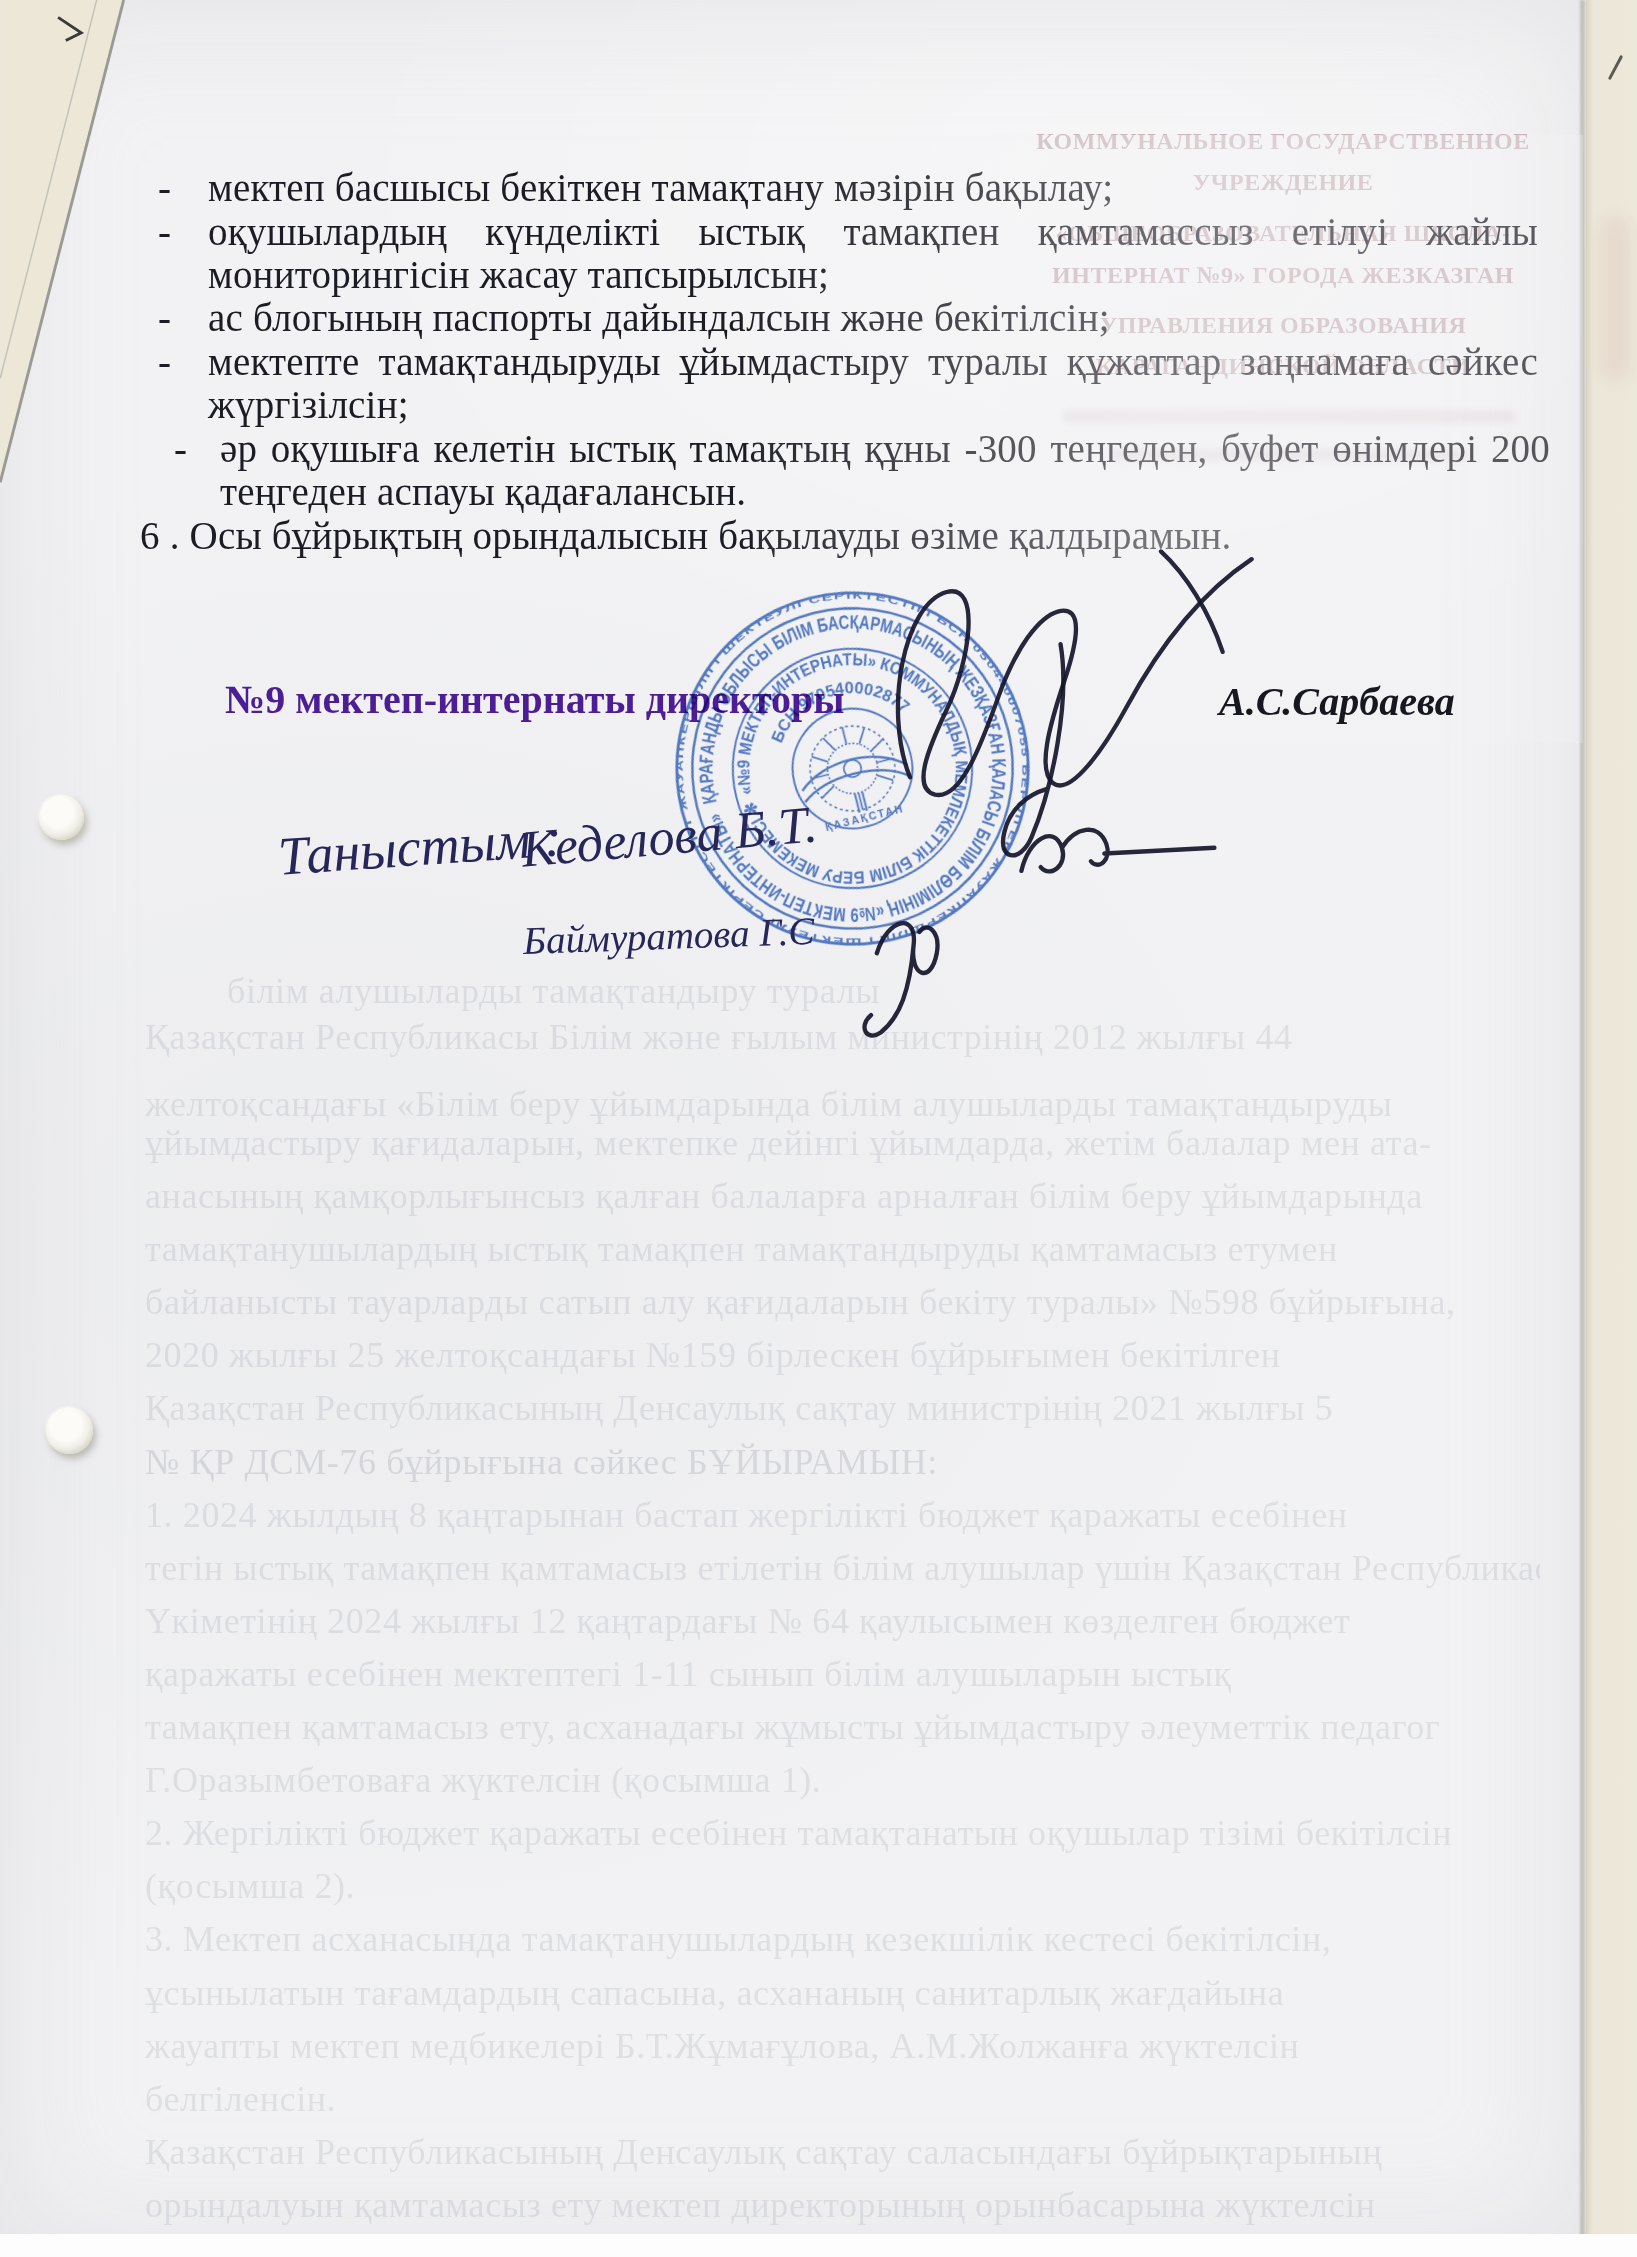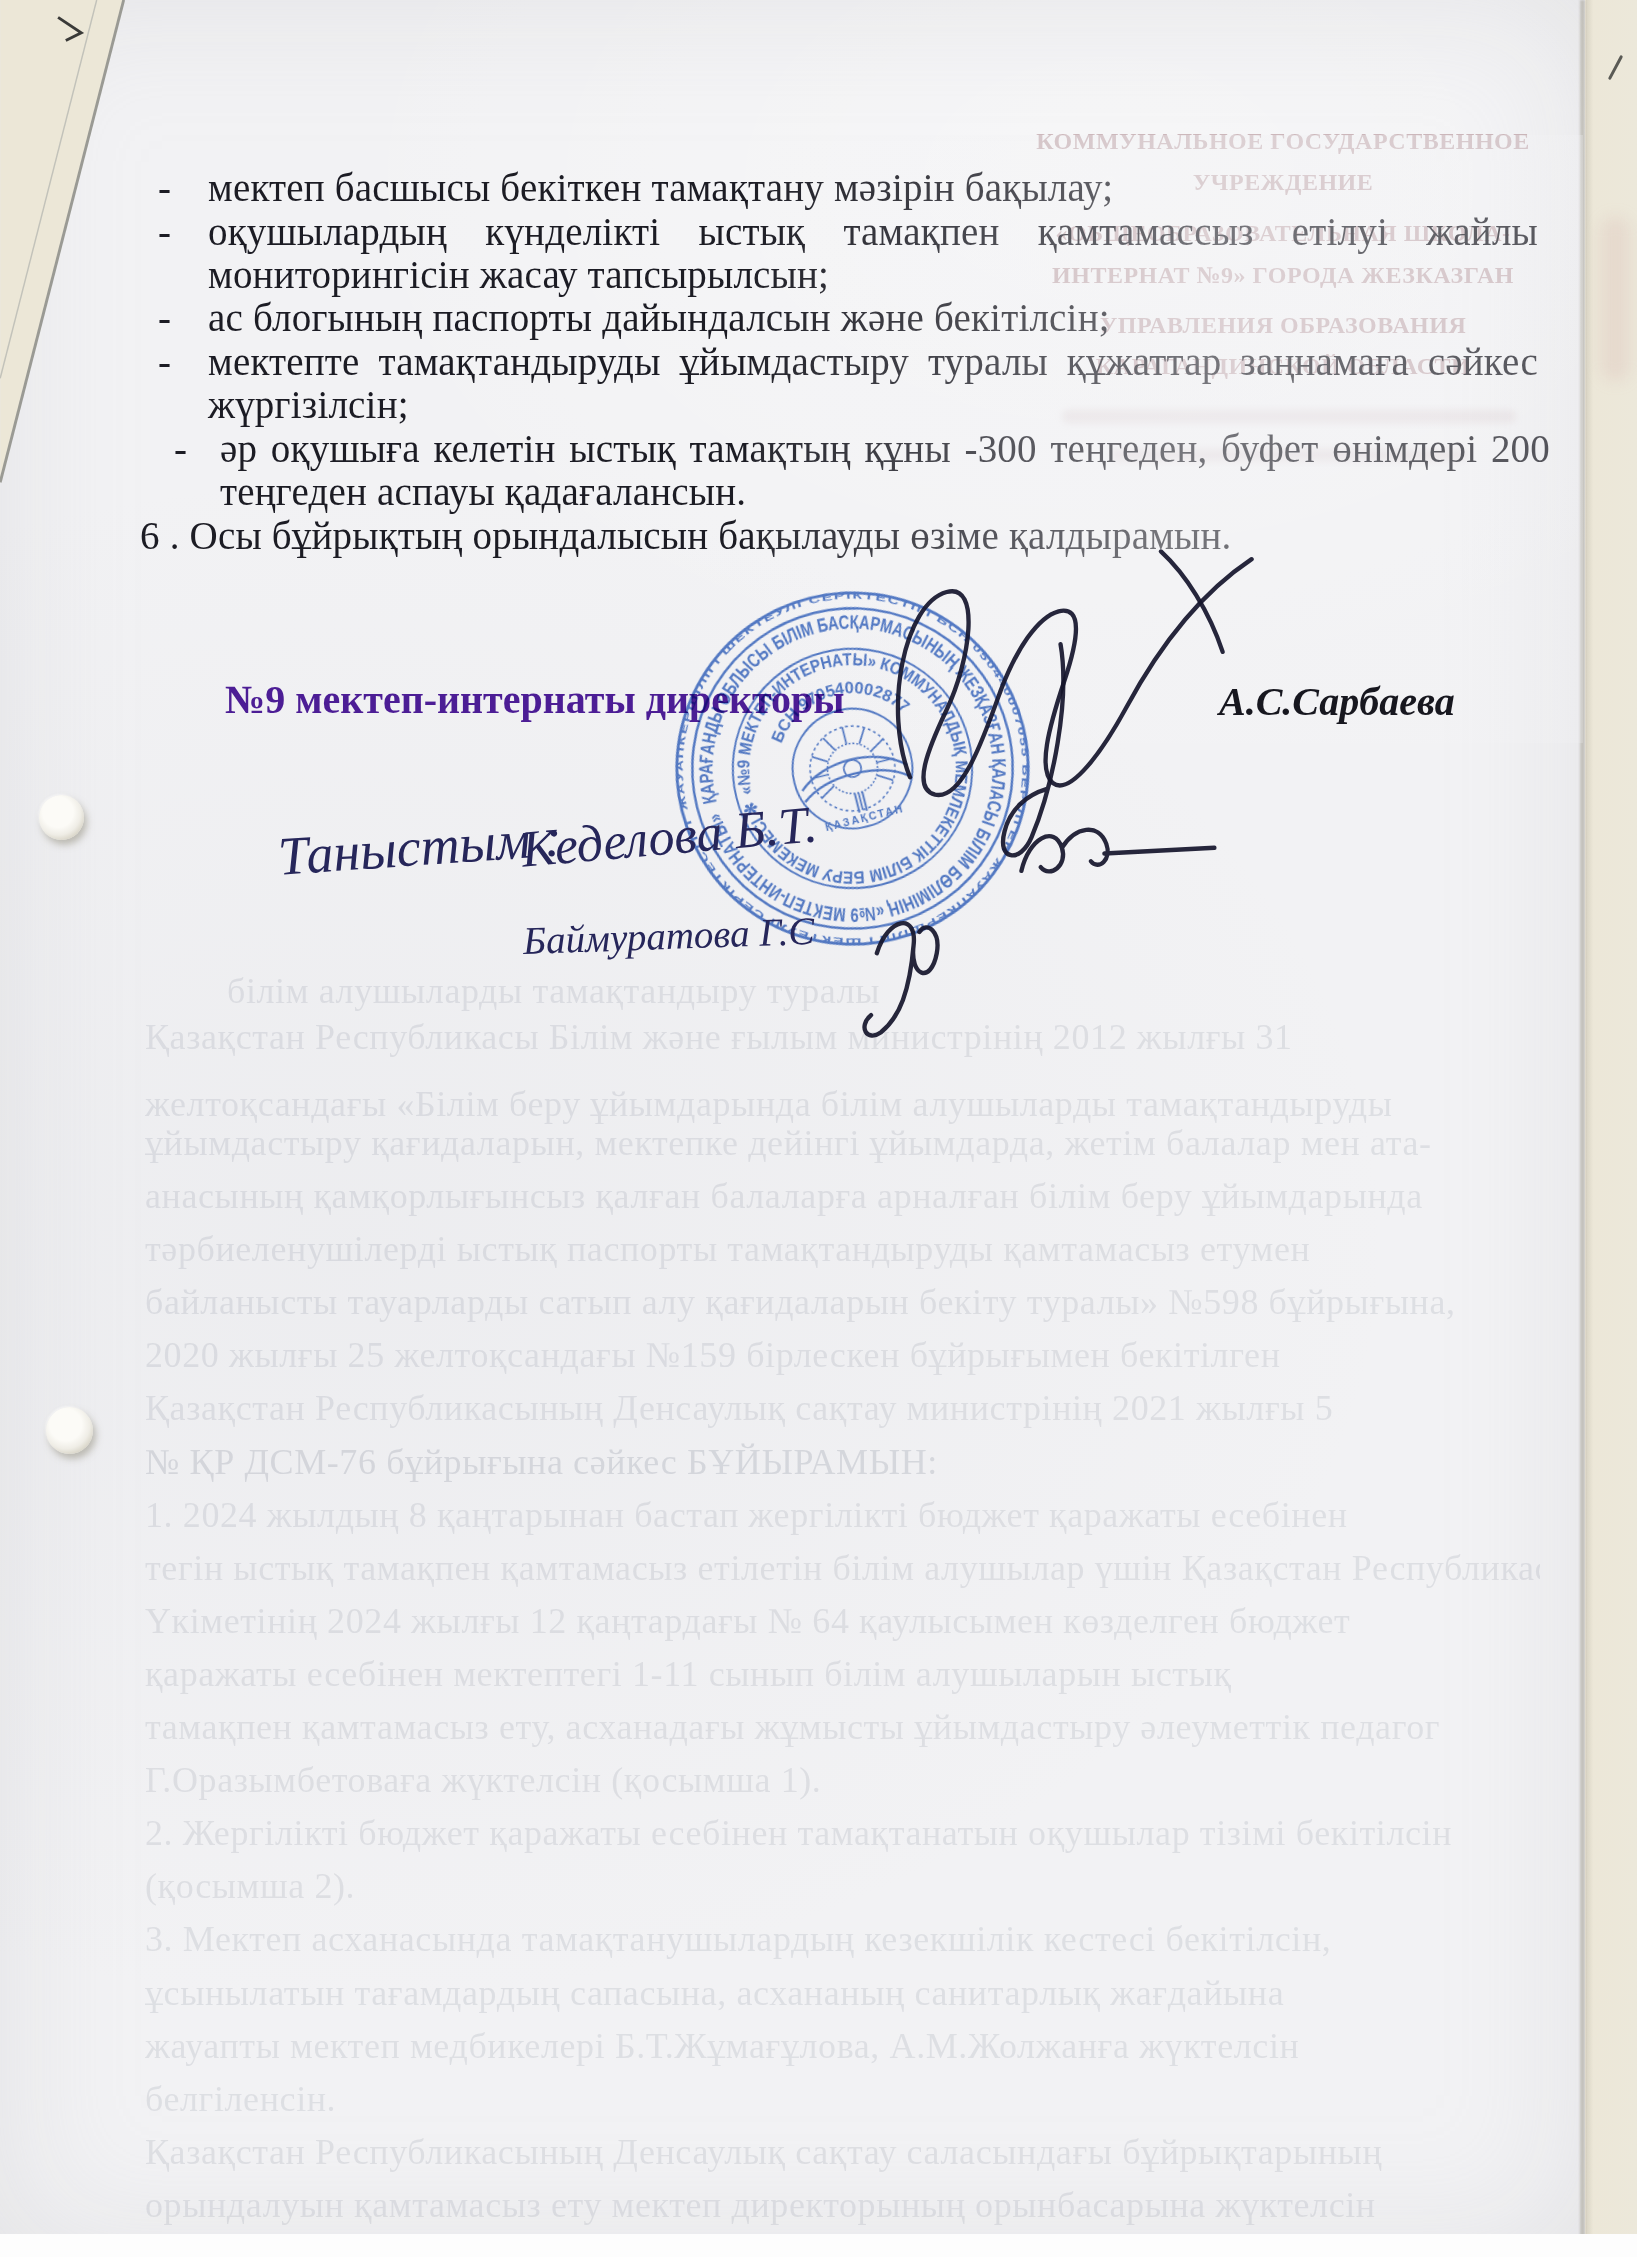--- a/index.html
+++ b/index.html
@@ -82,25 +82,25 @@
   <div class="gh" style="top:128px">КОММУНАЛЬНОЕ ГОСУДАРСТВЕННОЕ</div>
   <div class="gh" style="top:169px">УЧРЕЖДЕНИЕ</div>
   <div class="gh" style="top:220px">«ОБЩЕОБРАЗОВАТЕЛЬНАЯ ШКОЛА-</div>
   <div class="gh" style="top:262px">ИНТЕРНАТ №9» ГОРОДА ЖЕЗКАЗГАН</div>
   <div class="gh" style="top:312px">УПРАВЛЕНИЯ ОБРАЗОВАНИЯ</div>
   <div class="gh" style="top:353px">КАРАГАНДИНСКОЙ ОБЛАСТИ</div>
   <div class="gsmudge" style="left:1062px;top:410px;width:454px;height:12.6px"></div>
   <div class="gsmudge" style="left:1110px;top:449px;width:357px;height:11.6px"></div>
 
   <div class="gl" style="top:970px;left:227px;width:985px">білім алушыларды тамақтандыру туралы</div>
-  <div class="gl" style="top:1016px">Қазақстан Республикасы Білім және ғылым министрінің 2012 жылғы 31</div>
+  <div class="gl" style="top:1016px">Қазақстан Республикасы Білім және ғылым министрінің 2012 жылғы 44</div>
   <div class="gl" style="top:1083px">желтоқсандағы «Білім беру ұйымдарында білім алушыларды тамақтандыруды</div>
   <div class="gl" style="top:1122px">ұйымдастыру қағидаларын, мектепке дейінгі ұйымдарда, жетім балалар мен ата-</div>
   <div class="gl" style="top:1175px">анасының қамқорлығынсыз қалған балаларға арналған білім беру ұйымдарында</div>
-  <div class="gl" style="top:1228px">тәрбиеленушілерді ыстық паспорты тамақтандыруды қамтамасыз етумен</div>
+  <div class="gl" style="top:1228px">тамақтанушылардың ыстық тамақпен тамақтандыруды қамтамасыз етумен</div>
   <div class="gl" style="top:1281px">байланысты тауарларды сатып алу қағидаларын бекіту туралы» №598 бұйрығына,</div>
   <div class="gl" style="top:1334px">2020 жылғы 25 желтоқсандағы №159 бірлескен бұйрығымен бекітілген</div>
   <div class="gl" style="top:1387px">Қазақстан Республикасының Денсаулық сақтау министрінің 2021 жылғы 5</div>
   <div class="gl" style="top:1441px;opacity:.2">№ ҚР ДСМ-76 бұйрығына сәйкес БҰЙЫРАМЫН:</div>
   <div class="gl" style="top:1494px">1. 2024 жылдың 8 қаңтарынан бастап жергілікті бюджет қаражаты есебінен</div>
   <div class="gl" style="top:1547px">тегін ыстық тамақпен қамтамасыз етілетін білім алушылар үшін Қазақстан Республикасы</div>
   <div class="gl" style="top:1600px">Үкіметінің 2024 жылғы 12 қаңтардағы № 64 қаулысымен көзделген бюджет</div>
   <div class="gl" style="top:1653px">қаражаты есебінен мектептегі 1-11 сынып білім алушыларын ыстық</div>
   <div class="gl" style="top:1706px">тамақпен қамтамасыз ету, асханадағы жұмысты ұйымдастыру әлеуметтік педагог</div>
   <div class="gl" style="top:1759px">Г.Оразымбетоваға жүктелсін (қосымша 1).</div>

